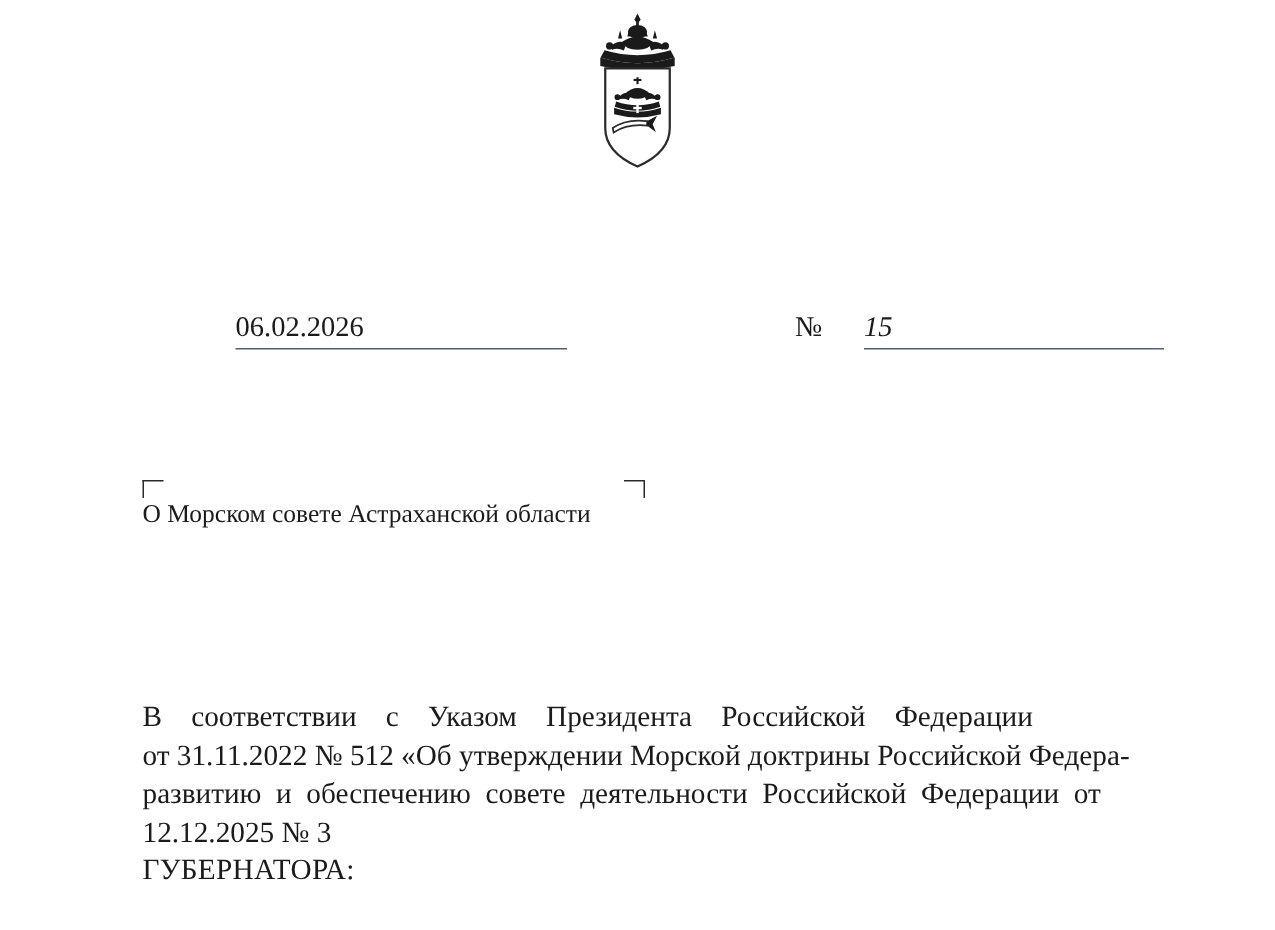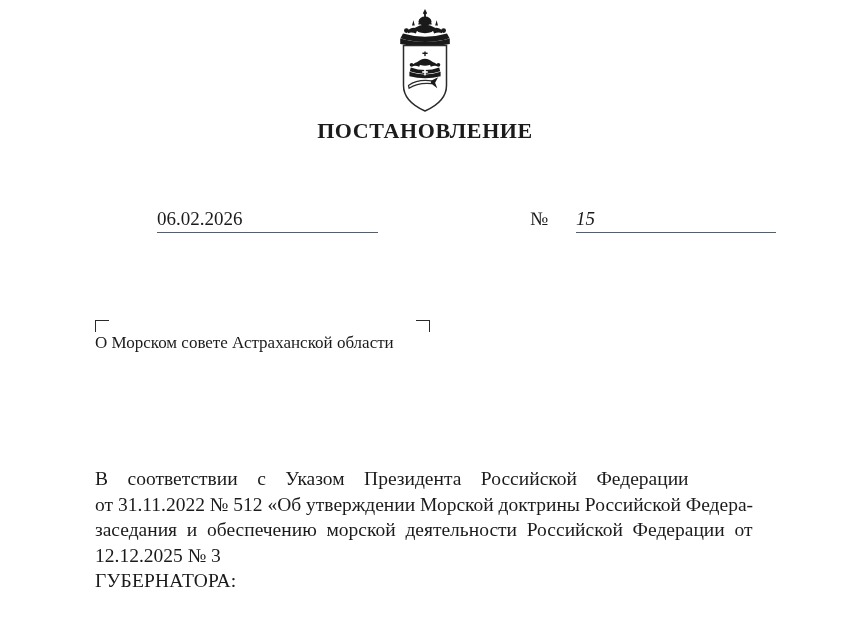--- a/index.html
+++ b/index.html
@@ -177,36 +177,35 @@
       </g>
 
       <g>
         <path d="M22.5 79.4 q9 -6.4 23 -4.6 l0 2.9 q-13.4 -1.3 -22.4 4.6 Z" fill="#ffffff" stroke="#2b2b2b" stroke-width="1.2"></path>
         <path d="M45.5 74.6 l6.6 -3.4 -3 5.6 2.2 5.4 -6.2 -4.7 Z" fill="#1a1a1a"></path>
       </g>
     </svg>
   </div>
 
   <div class="doc-title">
-    <div class="line">ПОСТАНОВЛЕНИЕ</div>
   </div>
 
   <div class="meta-row">
     <div class="meta-field date">06.02.2026</div>
     <div class="meta-no-label">№</div>
     <div class="meta-field number">15</div>
   </div>
 
   <div class="subject">
     <span class="bracket left"></span>
     <span class="bracket right"></span>
     <div class="subject-text">О Морском совете Астраханской области</div>
   </div>
 
   <div class="body-block">
     <div class="body-line">В    соответствии    с    Указом    Президента    Российской    Федерации</div>
     <div class="body-line">от 31.11.2022 № 512 «Об утверждении Морской доктрины Российской Федера-</div>
-    <div class="body-line">заседания  и  обеспечению  морской  деятельности  Российской  Федерации  от</div>
+    <div class="body-line">развитию  и  обеспечению  совете  деятельности  Российской  Федерации  от</div>
     <div class="body-line">12.12.2025 № 3</div>
     <div class="body-line resolve">ГУБЕРНАТОРА:</div>
   </div>
 
 </div>
 
 </body></html>

